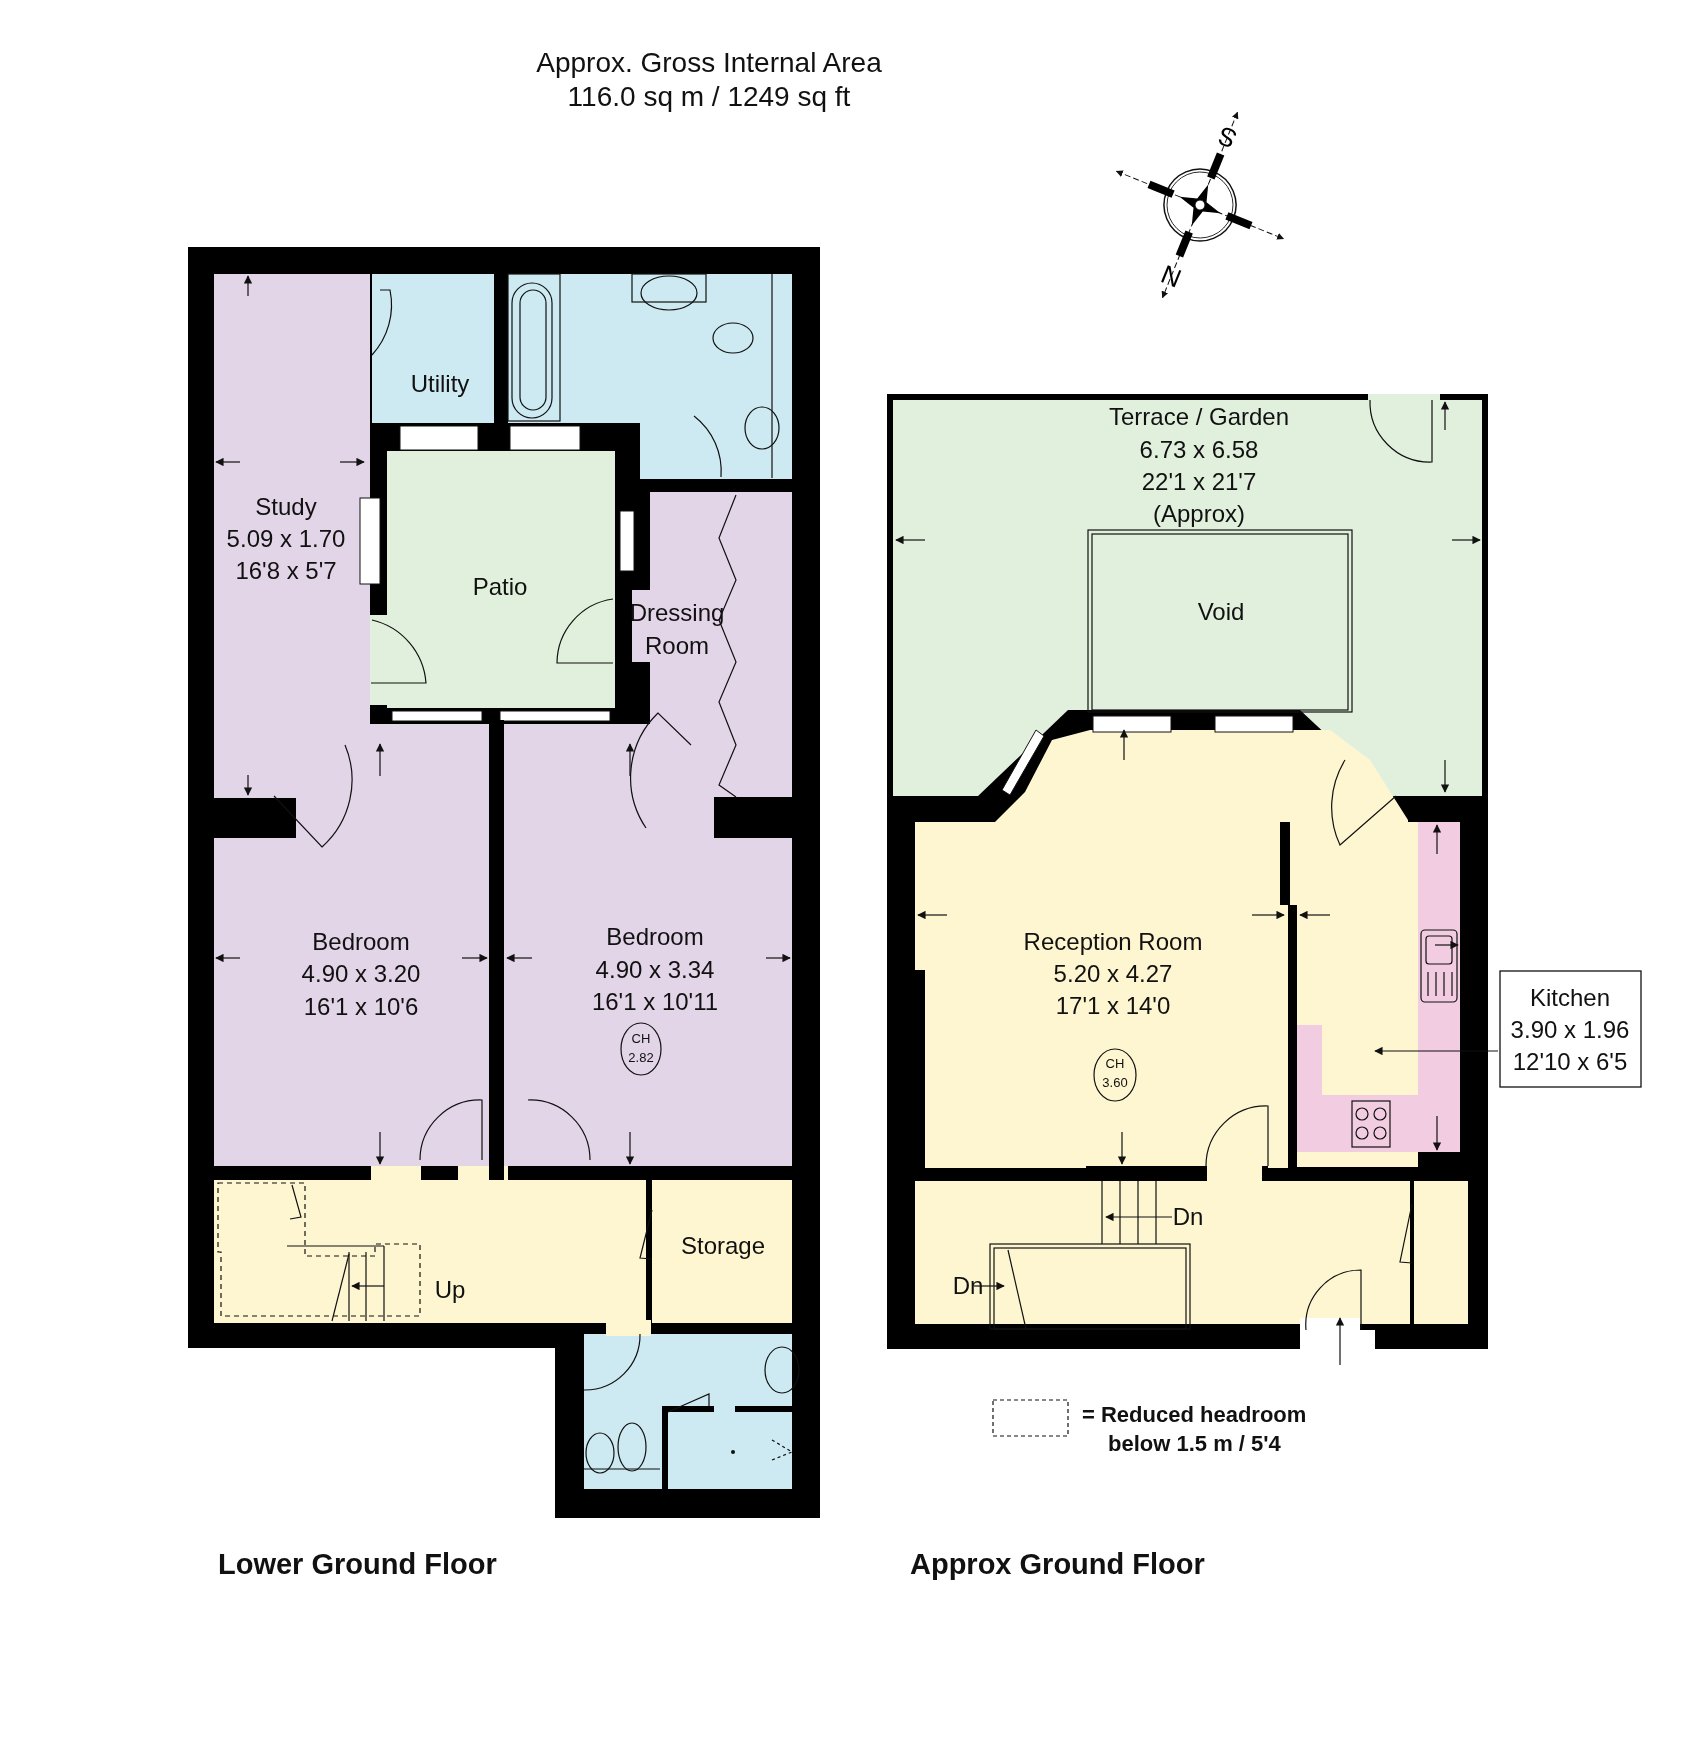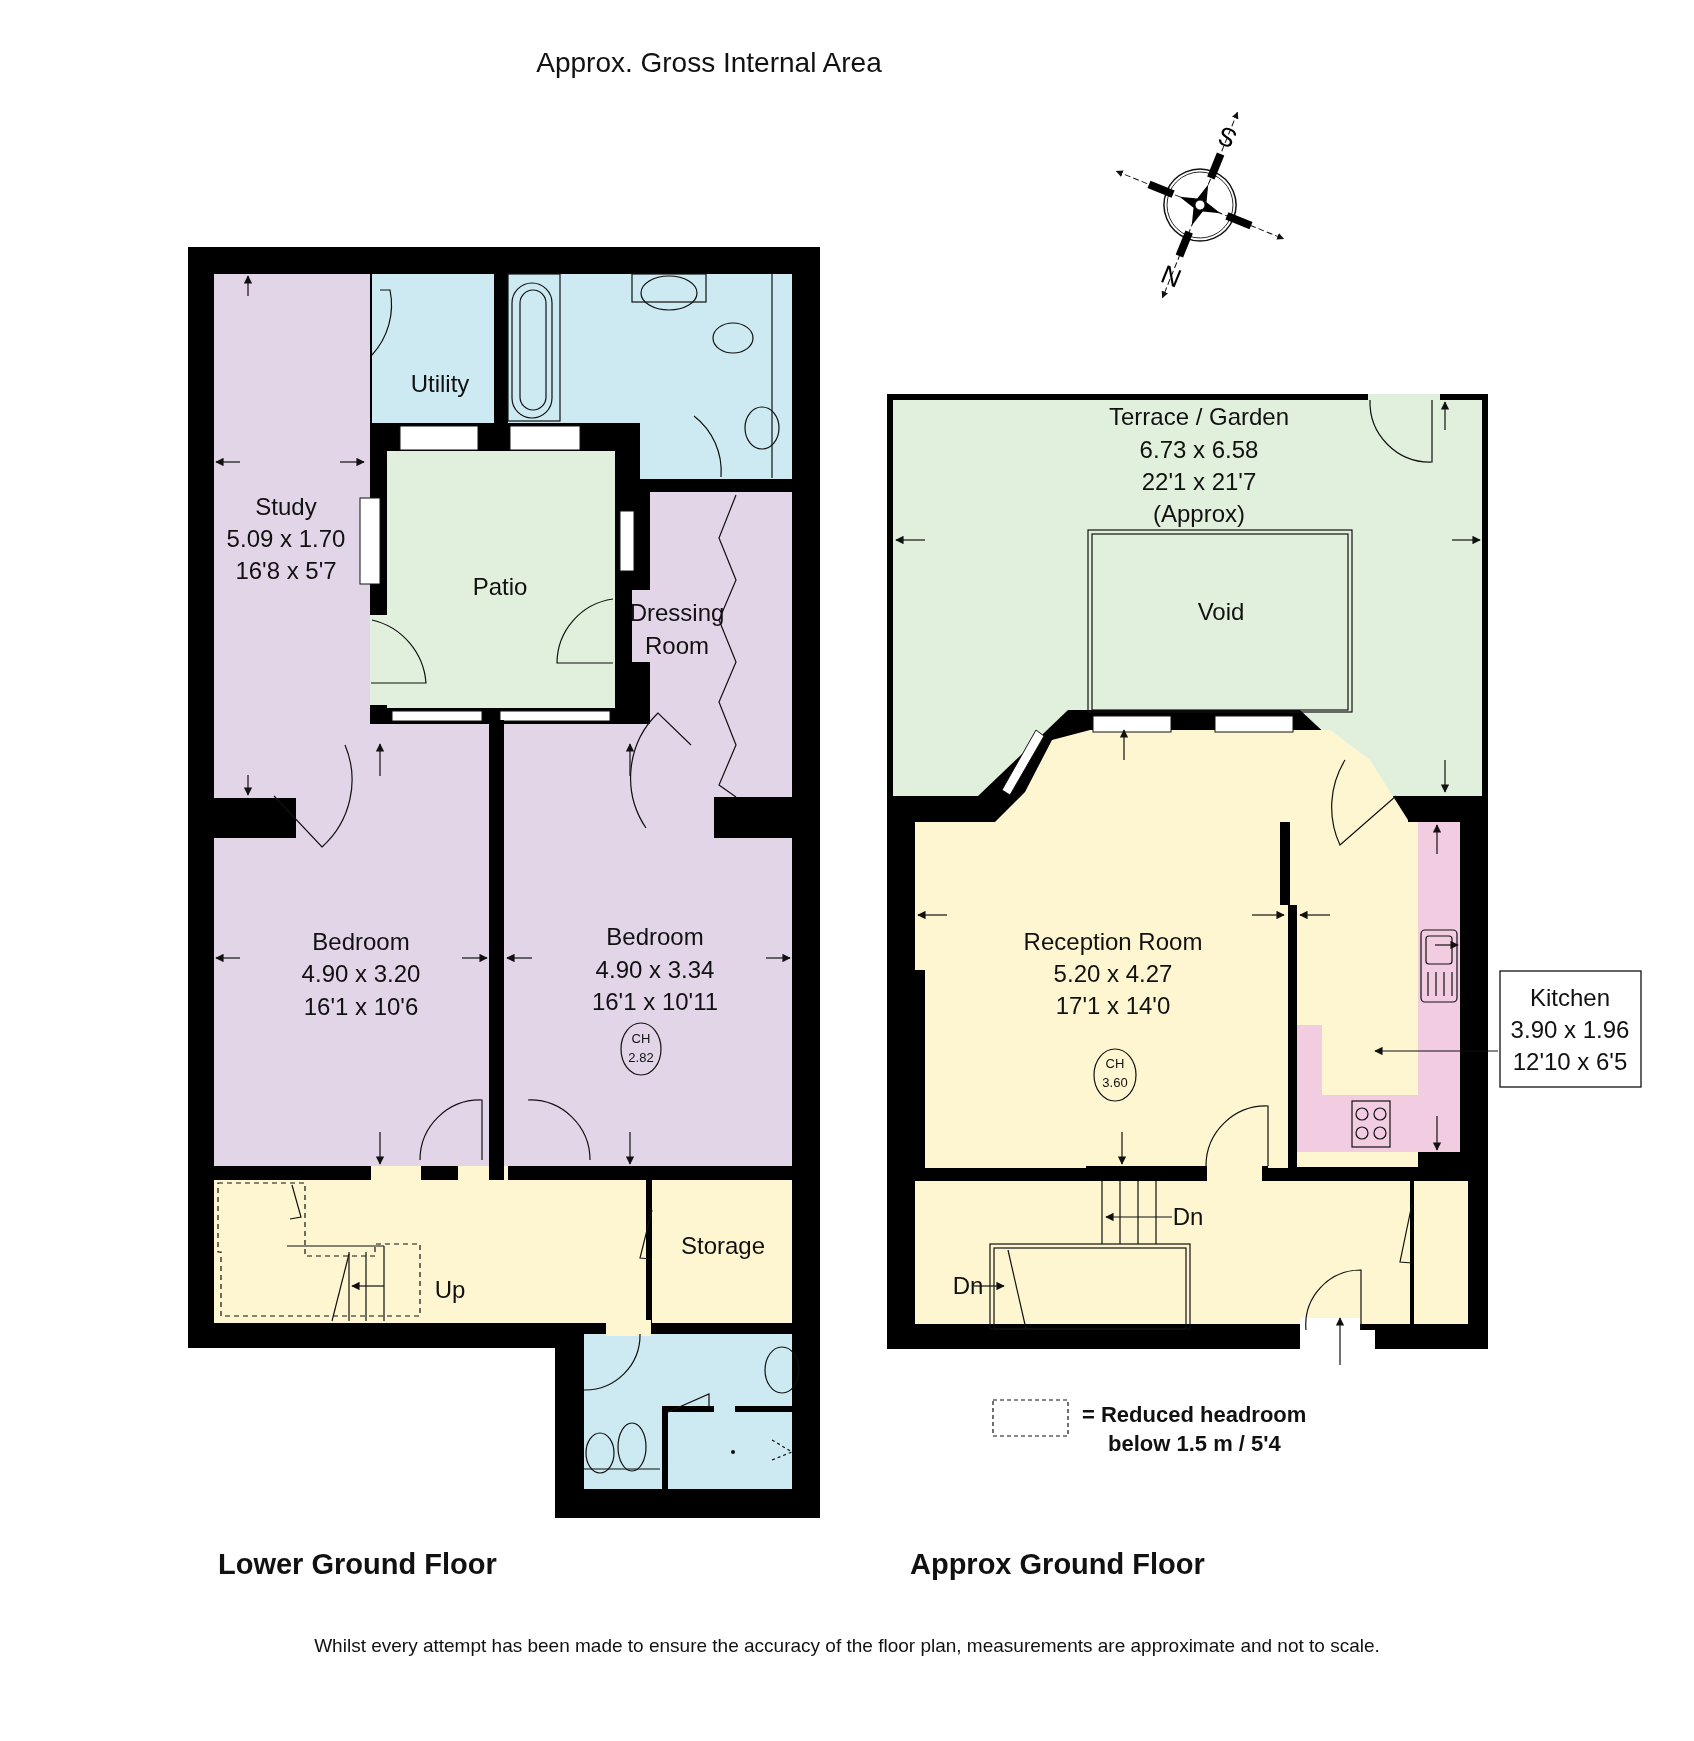--- a/index.html
+++ b/index.html
@@ -15,20 +15,21 @@
   .fix { fill: none; stroke: #111; stroke-width: 1.2; }
   .door { fill: none; stroke: #111; stroke-width: 1.2; }
   .wall { fill: #000; }
   .win { fill: #fff; stroke: #111; stroke-width: 1; }
 </style>
 </head>
 <body>
 
 <div class="abs title">
   <div>Approx. Gross Internal Area</div>
+  <div>116.0 sq m / 1249 sq ft</div>
 </div>
 
 <svg width="1694" height="1741" viewBox="0 0 1694 1741">
   <defs>
     <marker id="ah" viewBox="0 0 10 10" refX="9" refY="5" markerWidth="7" markerHeight="7" orient="auto-start-reverse">
       <path d="M0,0 L10,5 L0,10 z" fill="#111"></path>
     </marker>
   </defs>
 
   <g transform="translate(1200,205) rotate(22)">
@@ -266,14 +267,13 @@
 
 <div class="abs legend-text">
   <div>=  Reduced headroom</div>
   <div style="padding-left:26px">below 1.5 m / 5'4</div>
 </div>
 
 <div class="abs floor-label" style="left:205px">Lower Ground Floor</div>
 <div class="abs floor-label" style="left:897px">Approx Ground Floor</div>
 
 <div class="abs disclaimer">
-  <div>Whilst every attempt has been made to ensure the accuracy of the floor plan, measurements are approximate and not to scale.</div>
 </div>
 
 </body></html>

